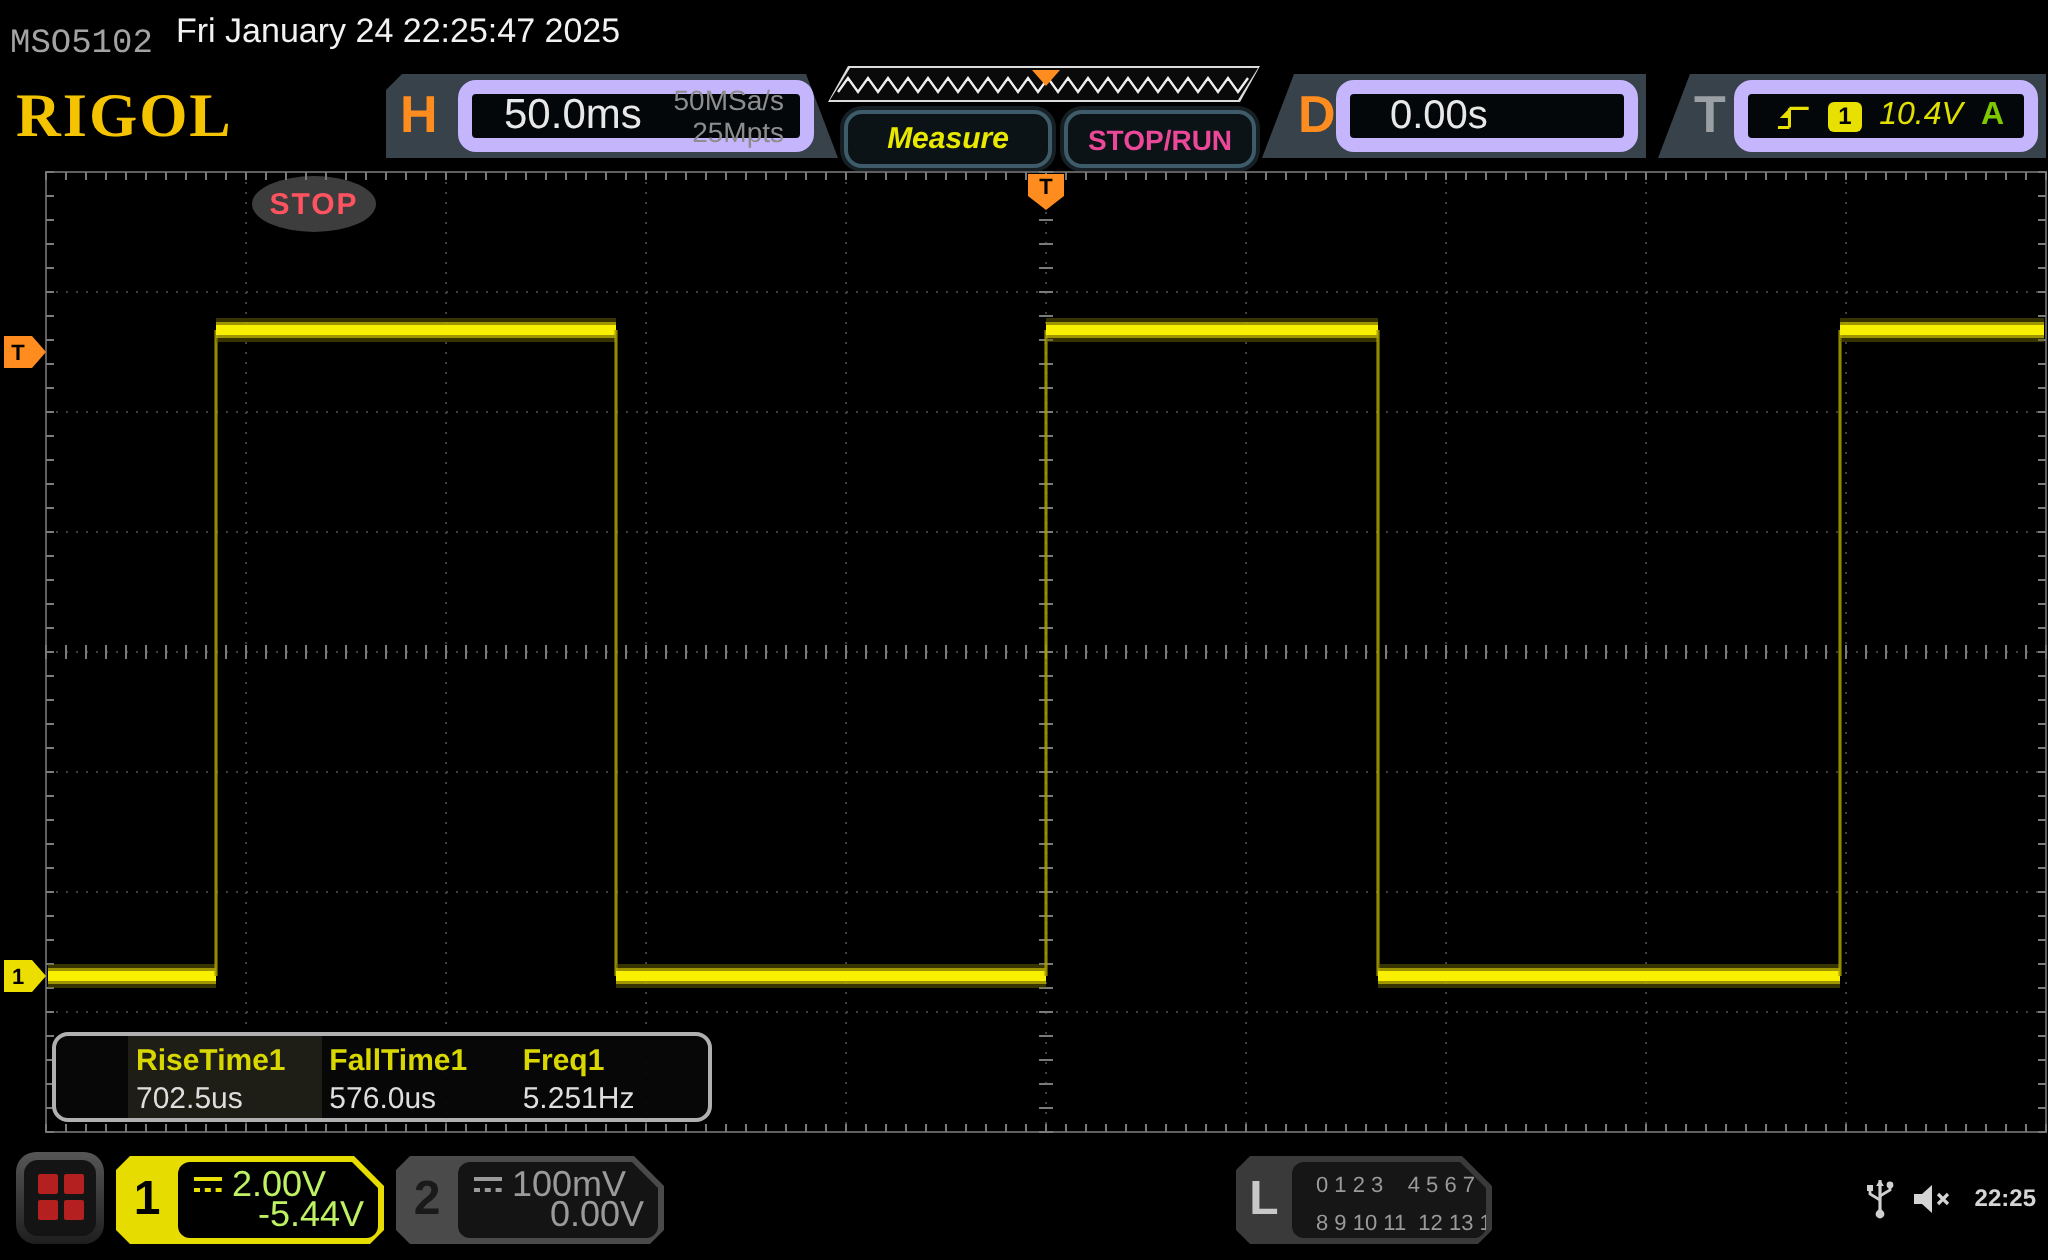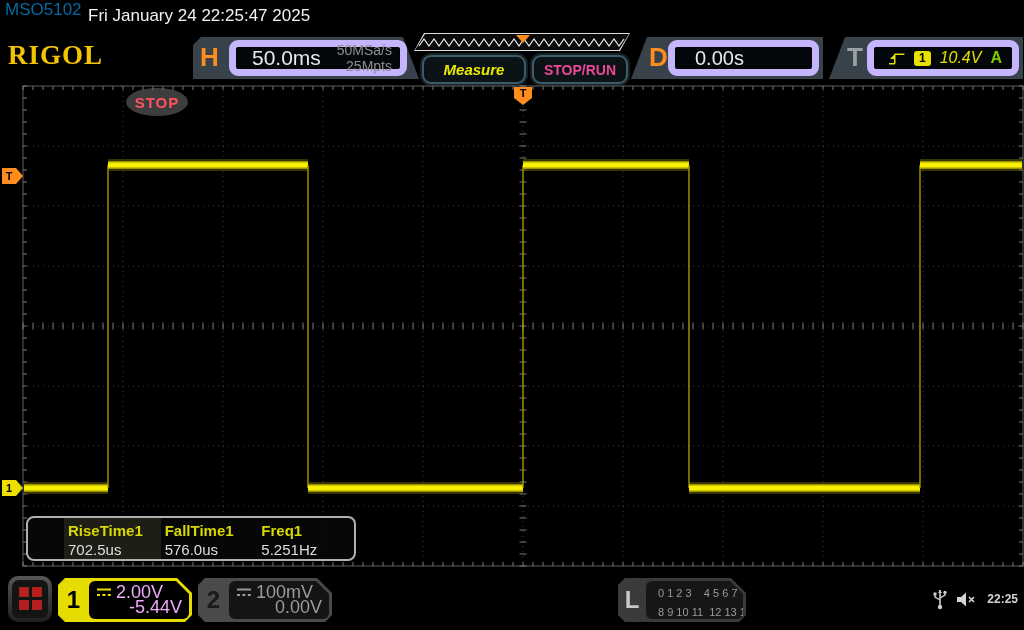--- a/index.html
+++ b/index.html
@@ -2,26 +2,26 @@
 <html><head>
 <meta charset="utf-8">
 <style>
   html,body{margin:0;padding:0;background:#000;}
   .screen{position:relative;width:1024px;height:630px;background:#000;overflow:hidden;
           font-family:"Liberation Sans",sans-serif;color:#e6e6e6;}
   .abs{position:absolute;}
 
   
   .statusbar{left:0;top:0;width:1024px;height:30px;}
-  .statusbar .model{left:5px;top:0;font-size:17px;color:#0369a1;}
+  .statusbar .model{left:5px;top:13px;font-size:17px;color:#a3a3a3;font-family:Liberation Mono, monospace;}
   .statusbar .datetime{left:88px;top:6px;font-size:17px;color:#f2f2f2;}
 
   
   .brand{left:8px;top:40px;font-family:"Liberation Serif",serif;font-weight:bold;
-         font-size:27px;color:#f5c400;letter-spacing:1px;}
+         font-size:31px;color:#f5c400;letter-spacing:1px;}
   .stop-badge{left:126px;top:46px;width:62px;height:28px;background:#3d3d3d;border-radius:50%;
               display:flex;align-items:center;justify-content:center;margin-top:42px;}
   .stop-badge span{color:#ff5360;font-weight:bold;font-size:15px;letter-spacing:1px;}
 
   .info-box{top:37px;height:42px;background:#38424a;}
   .info-box .letter{position:absolute;top:5px;font-size:26px;font-weight:bold;}
   .inner{position:absolute;top:3px;bottom:3px;background:#04070a;border:7px solid #c4b5fd;
          border-radius:9px;display:flex;align-items:center;}
   .hbox{left:193px;width:226px;clip-path:polygon(0 8px,8px 0,calc(100% - 16px) 0,100% 100%,0 100%);}
   .hbox .letter{left:7px;color:#ff8c1e;}
@@ -75,21 +75,21 @@
   .ch1{left:58px;width:134px;}
   .ch1 .ch-shell{background:#e6dc00;}
   .ch2{left:198px;width:134px;}
   .ch2 .ch-shell{background:#4a4a4a;}
   .ch-num{position:absolute;left:0;top:0;width:31px;height:100%;display:flex;align-items:center;
           justify-content:center;font-size:24px;font-weight:bold;}
   .ch1 .ch-num{color:#000;}
   .ch2 .ch-num{color:#1a1a1a;}
   .ch-info{position:absolute;left:31px;top:3px;right:3px;bottom:3px;border-radius:6px;
            clip-path:polygon(0 0,calc(100% - 13px) 0,100% 13px,100% 100%,0 100%);}
-  .ch1 .ch-info{background:#000;color:#f0abfc;padding-left:37px;}
+  .ch1 .ch-info{background:#000;color:#bef264;padding-left:37px;}
   .ch2 .ch-info{background:#141414;color:#9a9a9a;}
   .ch-scale{position:absolute;left:7px;top:1px;font-size:18px;display:flex;align-items:center;gap:4px;}
   .ch-offset{position:absolute;right:7px;bottom:1px;font-size:18px;}
 
   .labox{left:618px;top:578px;width:128px;height:44px;}
   .labox .ch-shell{background:#3a3a3a;}
   .la-tab{position:absolute;left:0;top:0;width:28px;height:100%;display:flex;align-items:center;
           justify-content:center;font-size:24px;font-weight:bold;color:#c8c8c8;}
   .la-in{position:absolute;left:28px;top:3px;right:3px;bottom:3px;background:#161616;border-radius:6px;
          clip-path:polygon(0 0,calc(100% - 13px) 0,100% 13px,100% 100%,0 100%);

